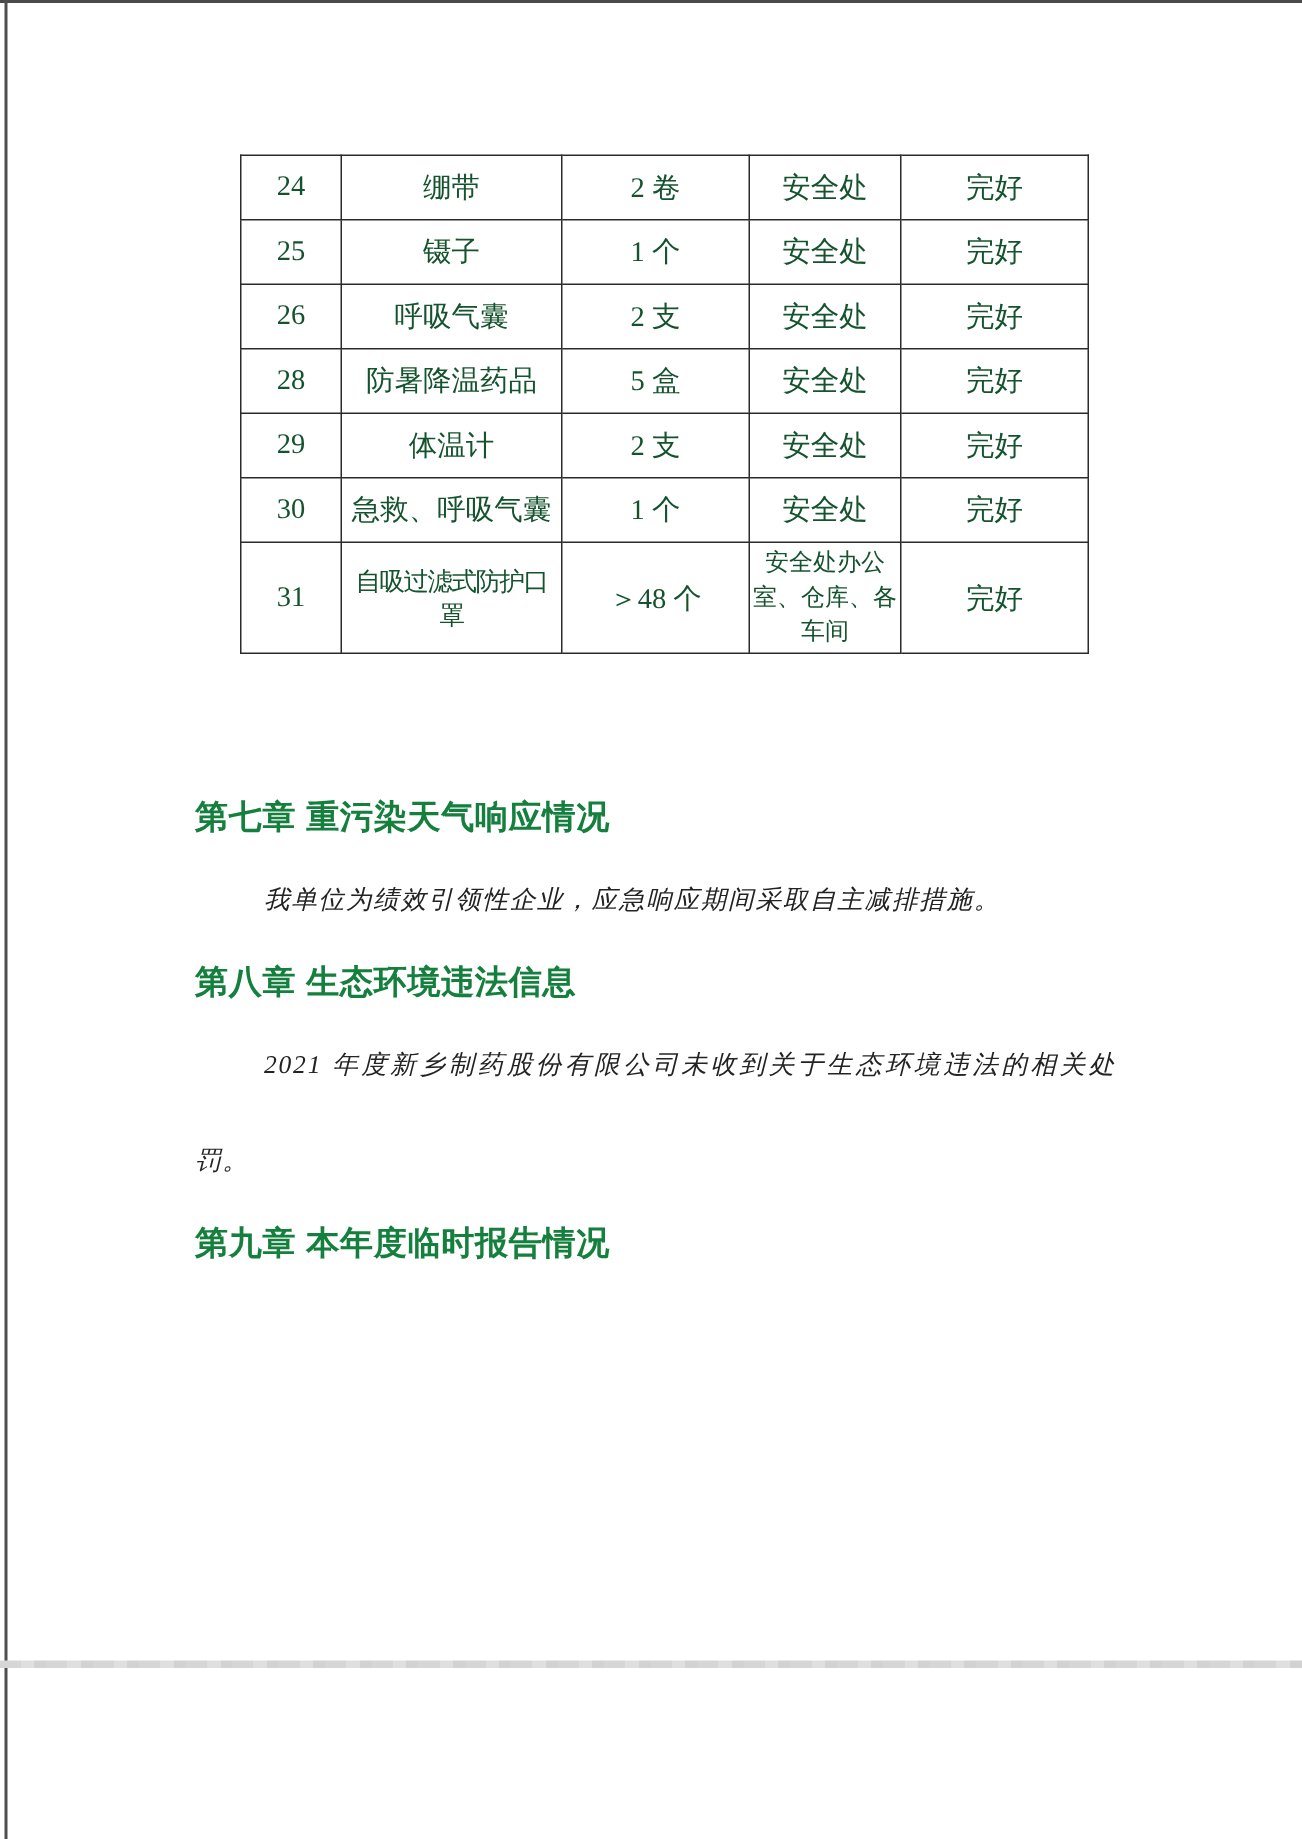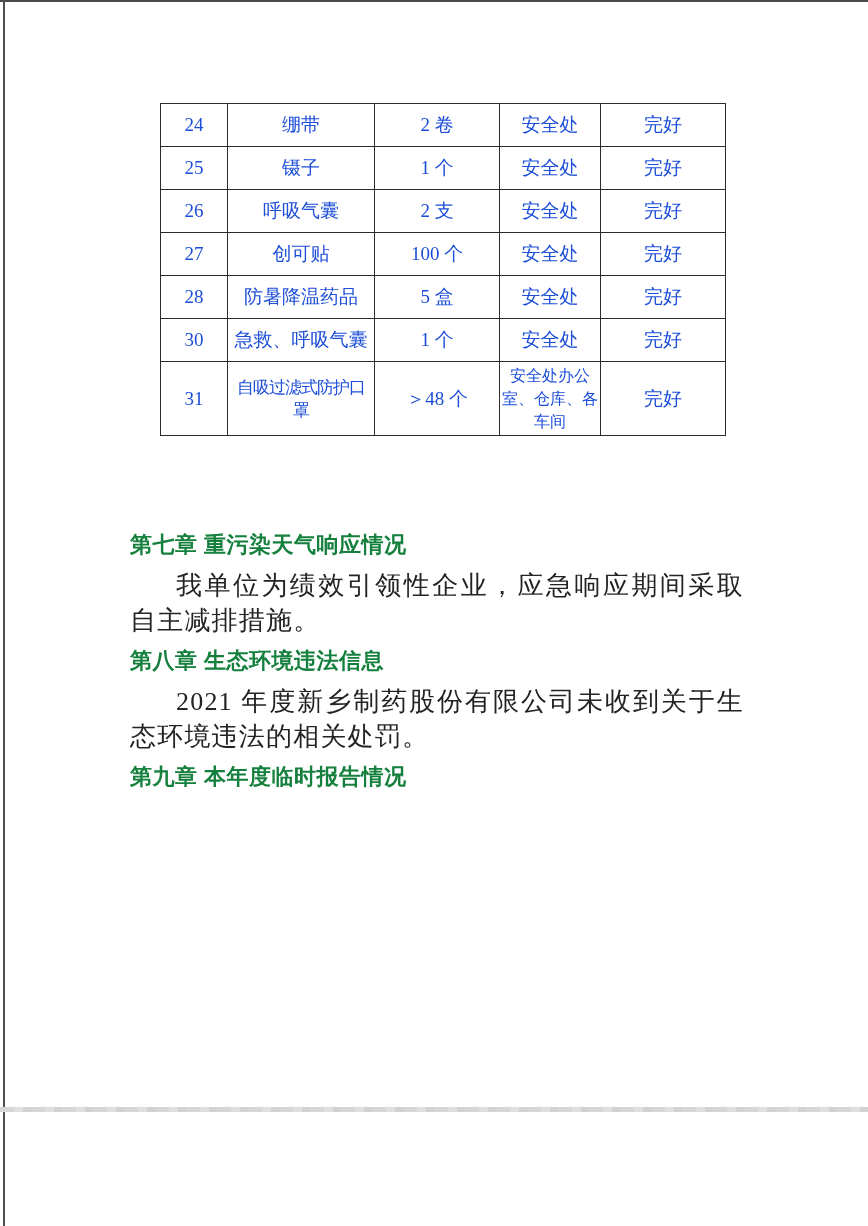--- a/index.html
+++ b/index.html
@@ -32,21 +32,21 @@
 
   
   .tbl-wrap {
     position: absolute; left: 160px; top: 103px; width: 550px;
   }
   table.inv {
     border-collapse: collapse;
     table-layout: fixed;
     width: 100%;
     font-size: 19px;
-    color: #1d4ed8;
+    color: #14532d;
   }
   table.inv td {
     border: 1.6px solid #2b2b2b;
     text-align: center;
     vertical-align: middle;
     padding: 0 2px;
     overflow: hidden;
   }
   table.inv tr.r { height: 43px; }
   table.inv tr.r-tall { height: 74px; }
@@ -65,28 +65,29 @@
   .sec-heading {
     font-family: "Liberation Sans", "DejaVu Sans", sans-serif;
     font-weight: 700;
     font-size: 22px;
     line-height: 46px;
     margin: 0;
     color: #15803d;
     letter-spacing: 0.5px;
   }
   .sec-para {
-    font-size: 26px;
-    line-height: 35px;
+    font-size: 17px;
+    line-height: 64px;
     margin: 0;
     text-indent: 46px;
     text-align: justify;
     text-justify: inter-character;
     letter-spacing: 1.2px;
     color: #232323;
+    font-style: italic;
   }
 </style>
 </head>
 <body>
 
 <div class="scan-page">
 
   <div class="edge-top"></div>
   <div class="edge-left"></div>
 
@@ -108,30 +109,30 @@
         <td class="c-stat">完好</td>
       </tr>
       <tr class="r">
         <td class="c-no">26</td>
         <td class="c-name">呼吸气囊</td>
         <td class="c-qty">2 支</td>
         <td class="c-dept">安全处</td>
         <td class="c-stat">完好</td>
       </tr>
       <tr class="r">
-        <td class="c-no">27</td>
-        <td class="c-name">创可贴</td>
-        <td class="c-qty">100 个</td>
+        <td class="c-no">28</td>
+        <td class="c-name">防暑降温药品</td>
+        <td class="c-qty">5 盒</td>
         <td class="c-dept">安全处</td>
         <td class="c-stat">完好</td>
       </tr>
       <tr class="r">
-        <td class="c-no">28</td>
-        <td class="c-name">防暑降温药品</td>
-        <td class="c-qty">5 盒</td>
+        <td class="c-no">29</td>
+        <td class="c-name">体温计</td>
+        <td class="c-qty">2 支</td>
         <td class="c-dept">安全处</td>
         <td class="c-stat">完好</td>
       </tr>
       <tr class="r">
         <td class="c-no">30</td>
         <td class="c-name">急救、呼吸气囊</td>
         <td class="c-qty">1 个</td>
         <td class="c-dept">安全处</td>
         <td class="c-stat">完好</td>
       </tr>

